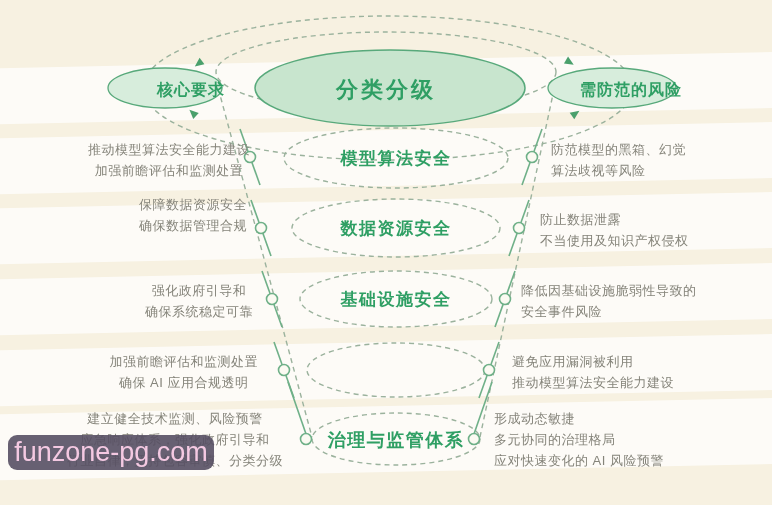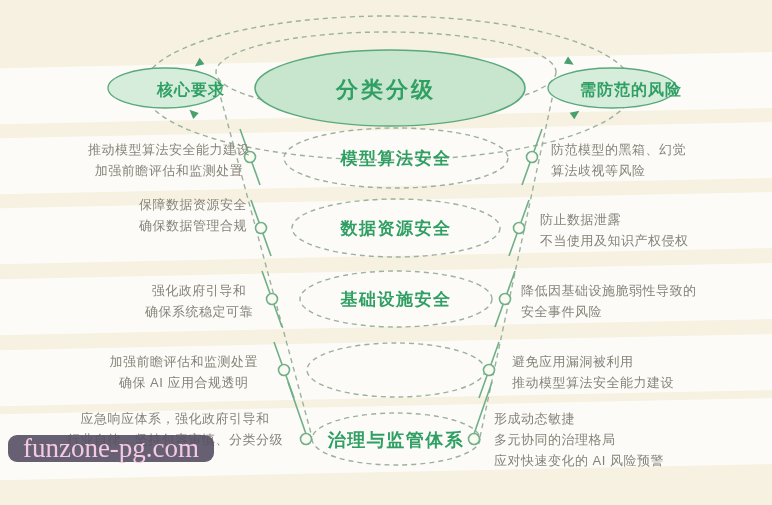--- a/index.html
+++ b/index.html
@@ -32,23 +32,23 @@
     position:absolute;left:246px;width:300px;text-align:center;
     font-weight:bold;color:#2f9f64;font-size:17px;letter-spacing:1.5px;font-family:Liberation Mono, monospace;
   }
   .level-label.big{font-size:18px;}
   .desc{
     position:absolute;font-size:13px;line-height:21px;color:#85847a;
     letter-spacing:.5px;white-space:nowrap;
   }
   .desc.left-col{text-align:center;}
   .watermark{
-    position:absolute;left:8px;top:435px;width:206px;height:27px;
+    position:absolute;left:8px;top:435px;width:206px;height:35px;
     background:rgba(86,79,99,.9);border-radius:9px;
-    color:#f4c9e2;font-size:27px;display:flex;align-items:center;justify-content:center;font-family:Liberation Serif, serif;
+    color:#f4c9e2;font-size:27px;display:flex;align-items:center;justify-content:center;
   }
 </style>
 </head>
 <body>
 
 <div class="stage">
 
   <div class="band" style="top:60px"></div>
   <div class="band" style="top:130px"></div>
   <div class="band" style="top:200px"></div>
@@ -122,20 +122,21 @@
   </div>
   <div class="desc left-col" style="right:519px;top:280px">
     <div>强化政府引导和</div>
     <div>确保系统稳定可靠</div>
   </div>
   <div class="desc left-col" style="right:514px;top:351px">
     <div>加强前瞻评估和监测处置</div>
     <div>确保 AI 应用合规透明</div>
   </div>
   <div class="desc left-col" style="right:489px;top:408px">
+    <div>建立健全技术监测、风险预警</div>
     <div>应急响应体系，强化政府引导和</div>
     <div>行业自律，坚持包容审慎、分类分级</div>
   </div>
 
   <div class="desc" style="left:551px;top:139px">
     <div>防范模型的黑箱、幻觉</div>
     <div>算法歧视等风险</div>
   </div>
   <div class="desc" style="left:540px;top:209px">
     <div>防止数据泄露</div>

